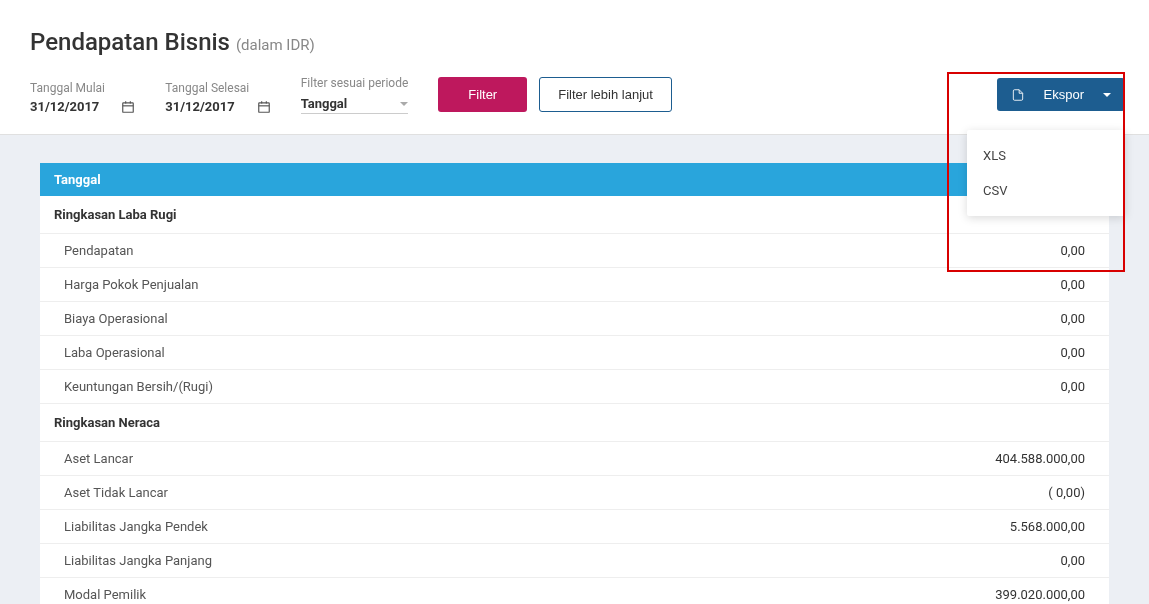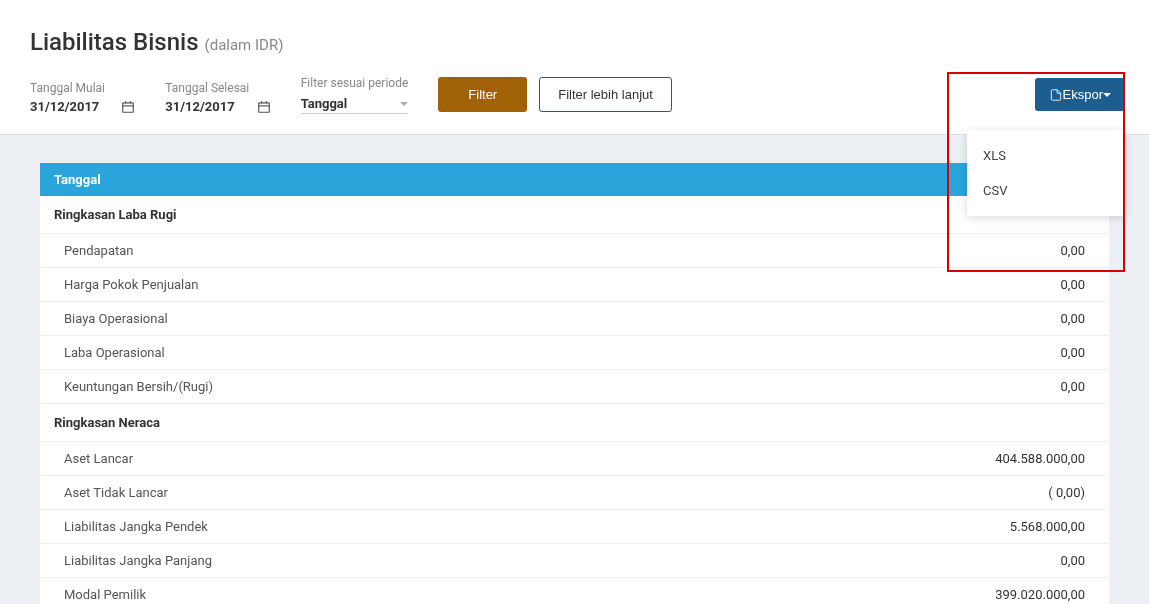--- a/index.html
+++ b/index.html
@@ -72,21 +72,21 @@
     color: #333;
   }
   .btn {
     border: none;
     border-radius: 3px;
     padding: 10px 30px;
     font-size: 13px;
     cursor: pointer;
   }
   .btn-primary {
-    background: #a16207;
+    background: #be185d;
     color: #fff;
   }
   .btn-outline {
     background: #fff;
     color: #333;
     border: 1px solid #1d5d90;
     padding: 9px 18px;
   }
   .btn-group-actions {
     display: flex;
@@ -111,21 +111,21 @@
   .btn-export {
     background: #1d5d90;
     color: #fff;
     border: none;
     border-radius: 3px;
     padding: 9px 14px;
     font-size: 13px;
     cursor: pointer;
     display: flex;
     align-items: center;
-    gap: 0;
+    gap: 19px;
     float: right;
     margin-right: 6px;
     margin-top: 6px;
   }
   .export-icon {
     width: 14px; height: 14px; fill: none; stroke: #fff; stroke-width: 1.5;
   }
   .caret-down-white {
     width: 0; height: 0;
     border-left: 4px solid transparent;
@@ -185,21 +185,21 @@
     color: #555;
   }
   .row-label { color: #555; }
   .row-value { color: #333; }
 </style>
 </head>
 <body>
 
 <div class="header">
   <h1 class="page-title">
-    <span>Liabilitas Bisnis</span>
+    <span>Pendapatan Bisnis</span>
     <span class="page-title-sub">(dalam IDR)</span>
   </h1>
 </div>
 
 <div class="filter-bar">
 
   <div class="filter-field">
     <span class="filter-label">Tanggal Mulai</span>
     <div class="filter-value-row">
       <span class="date-value">31/12/2017</span>

